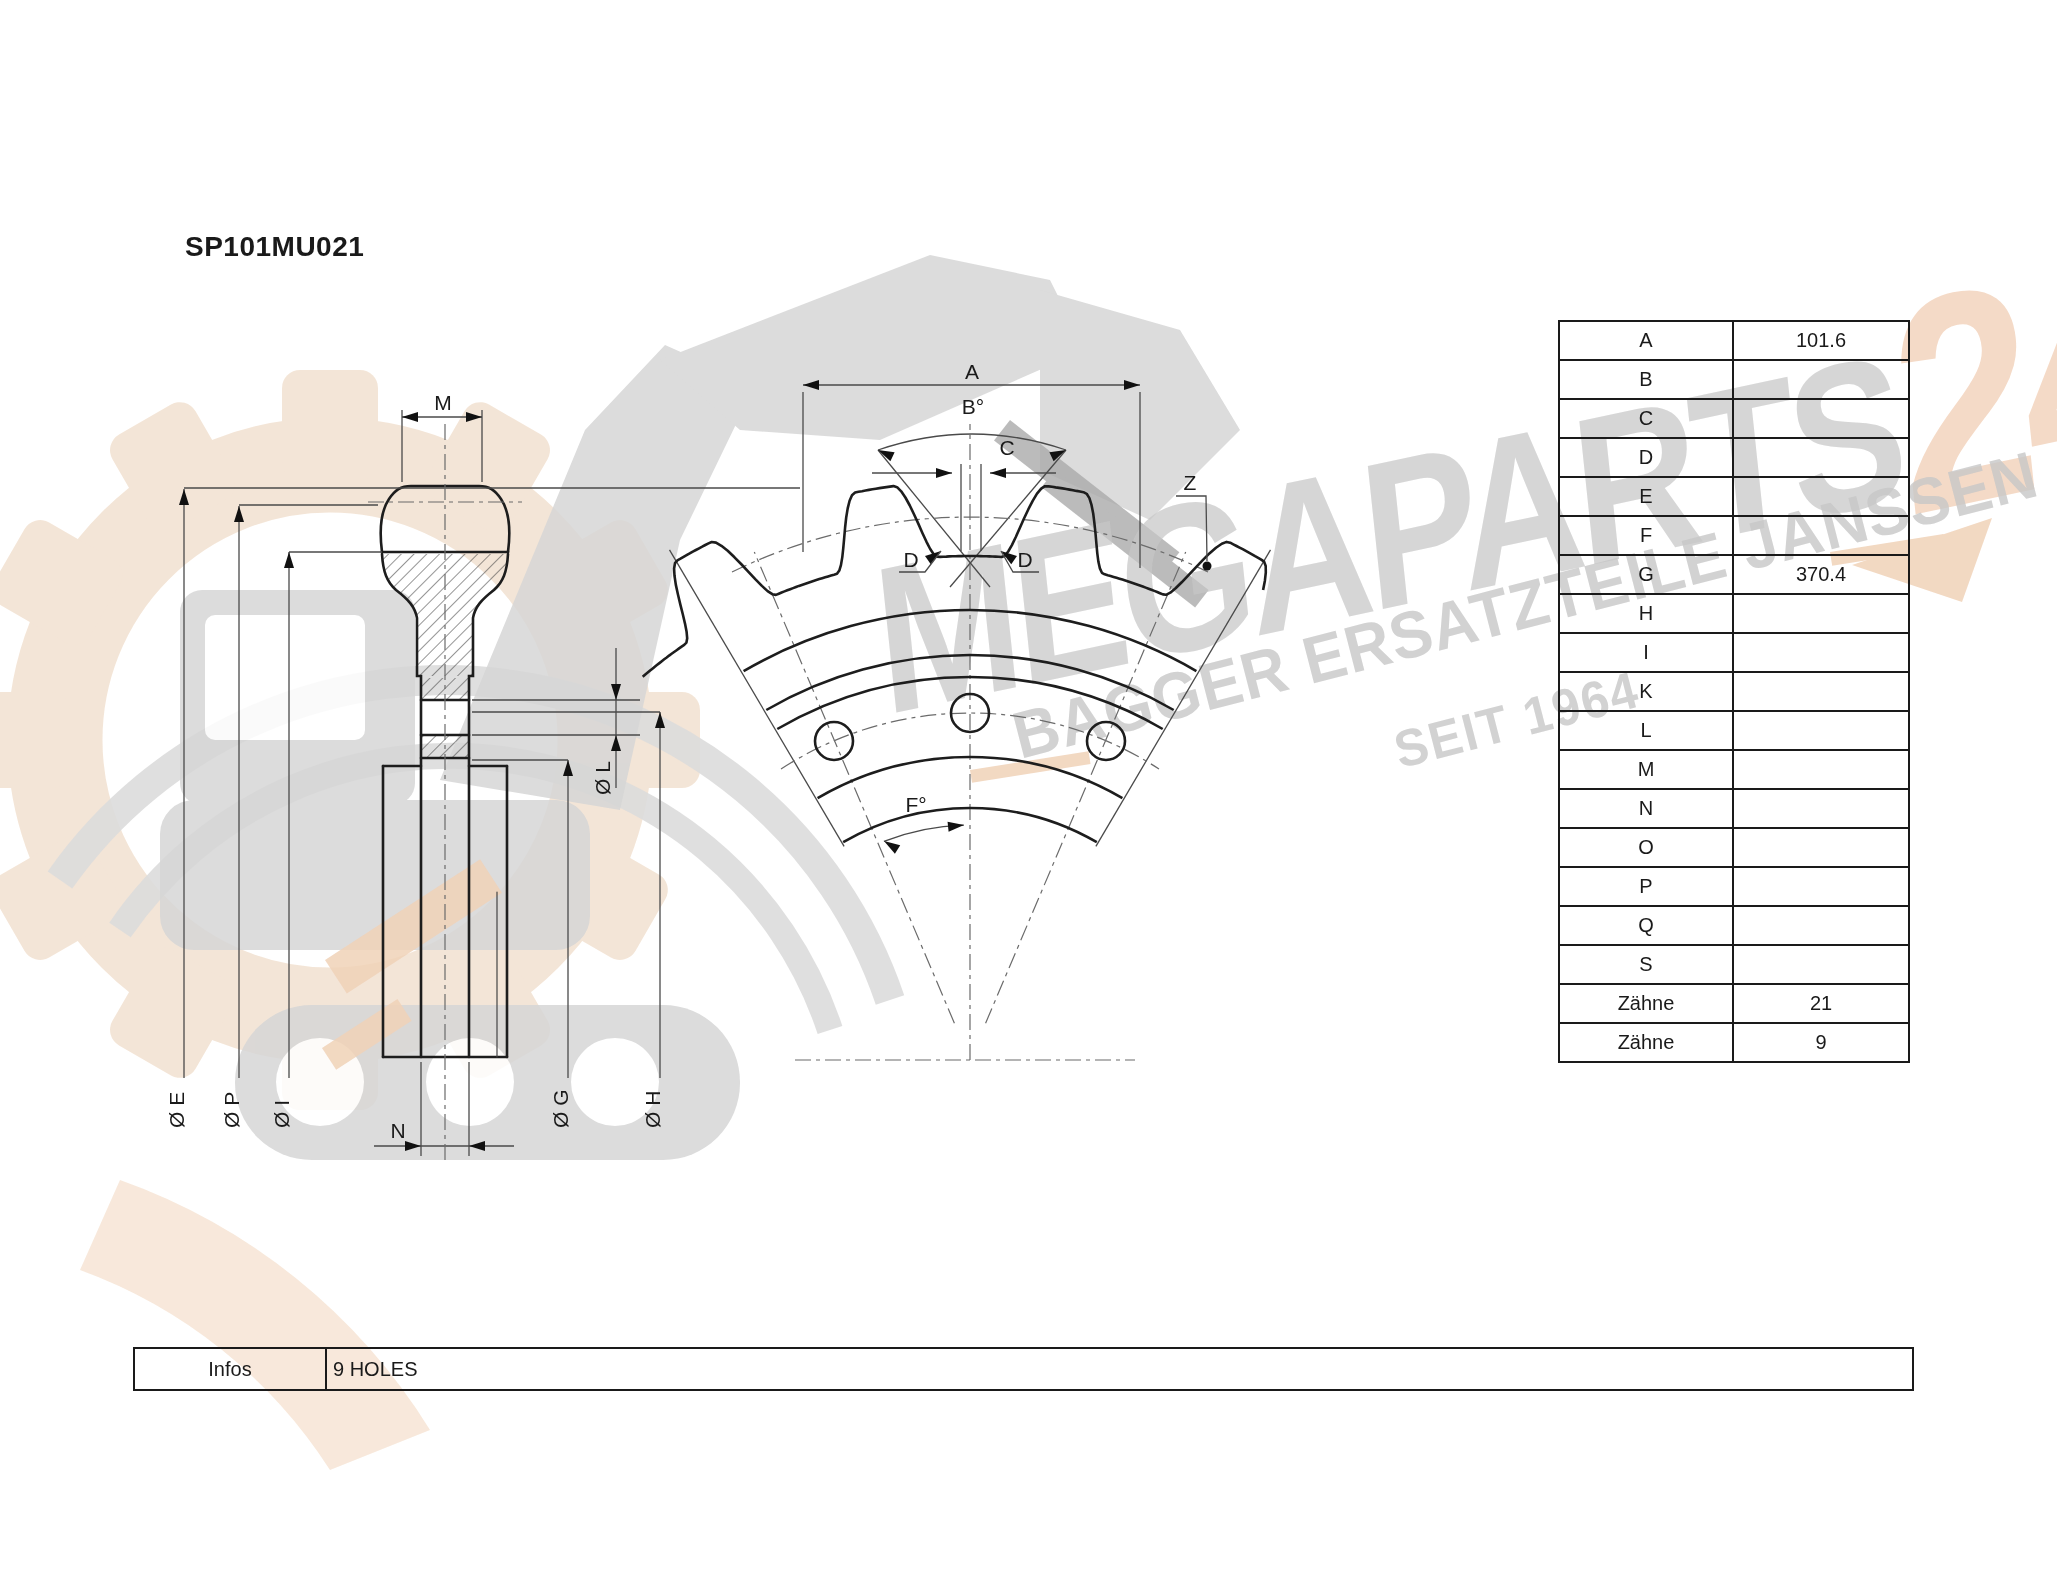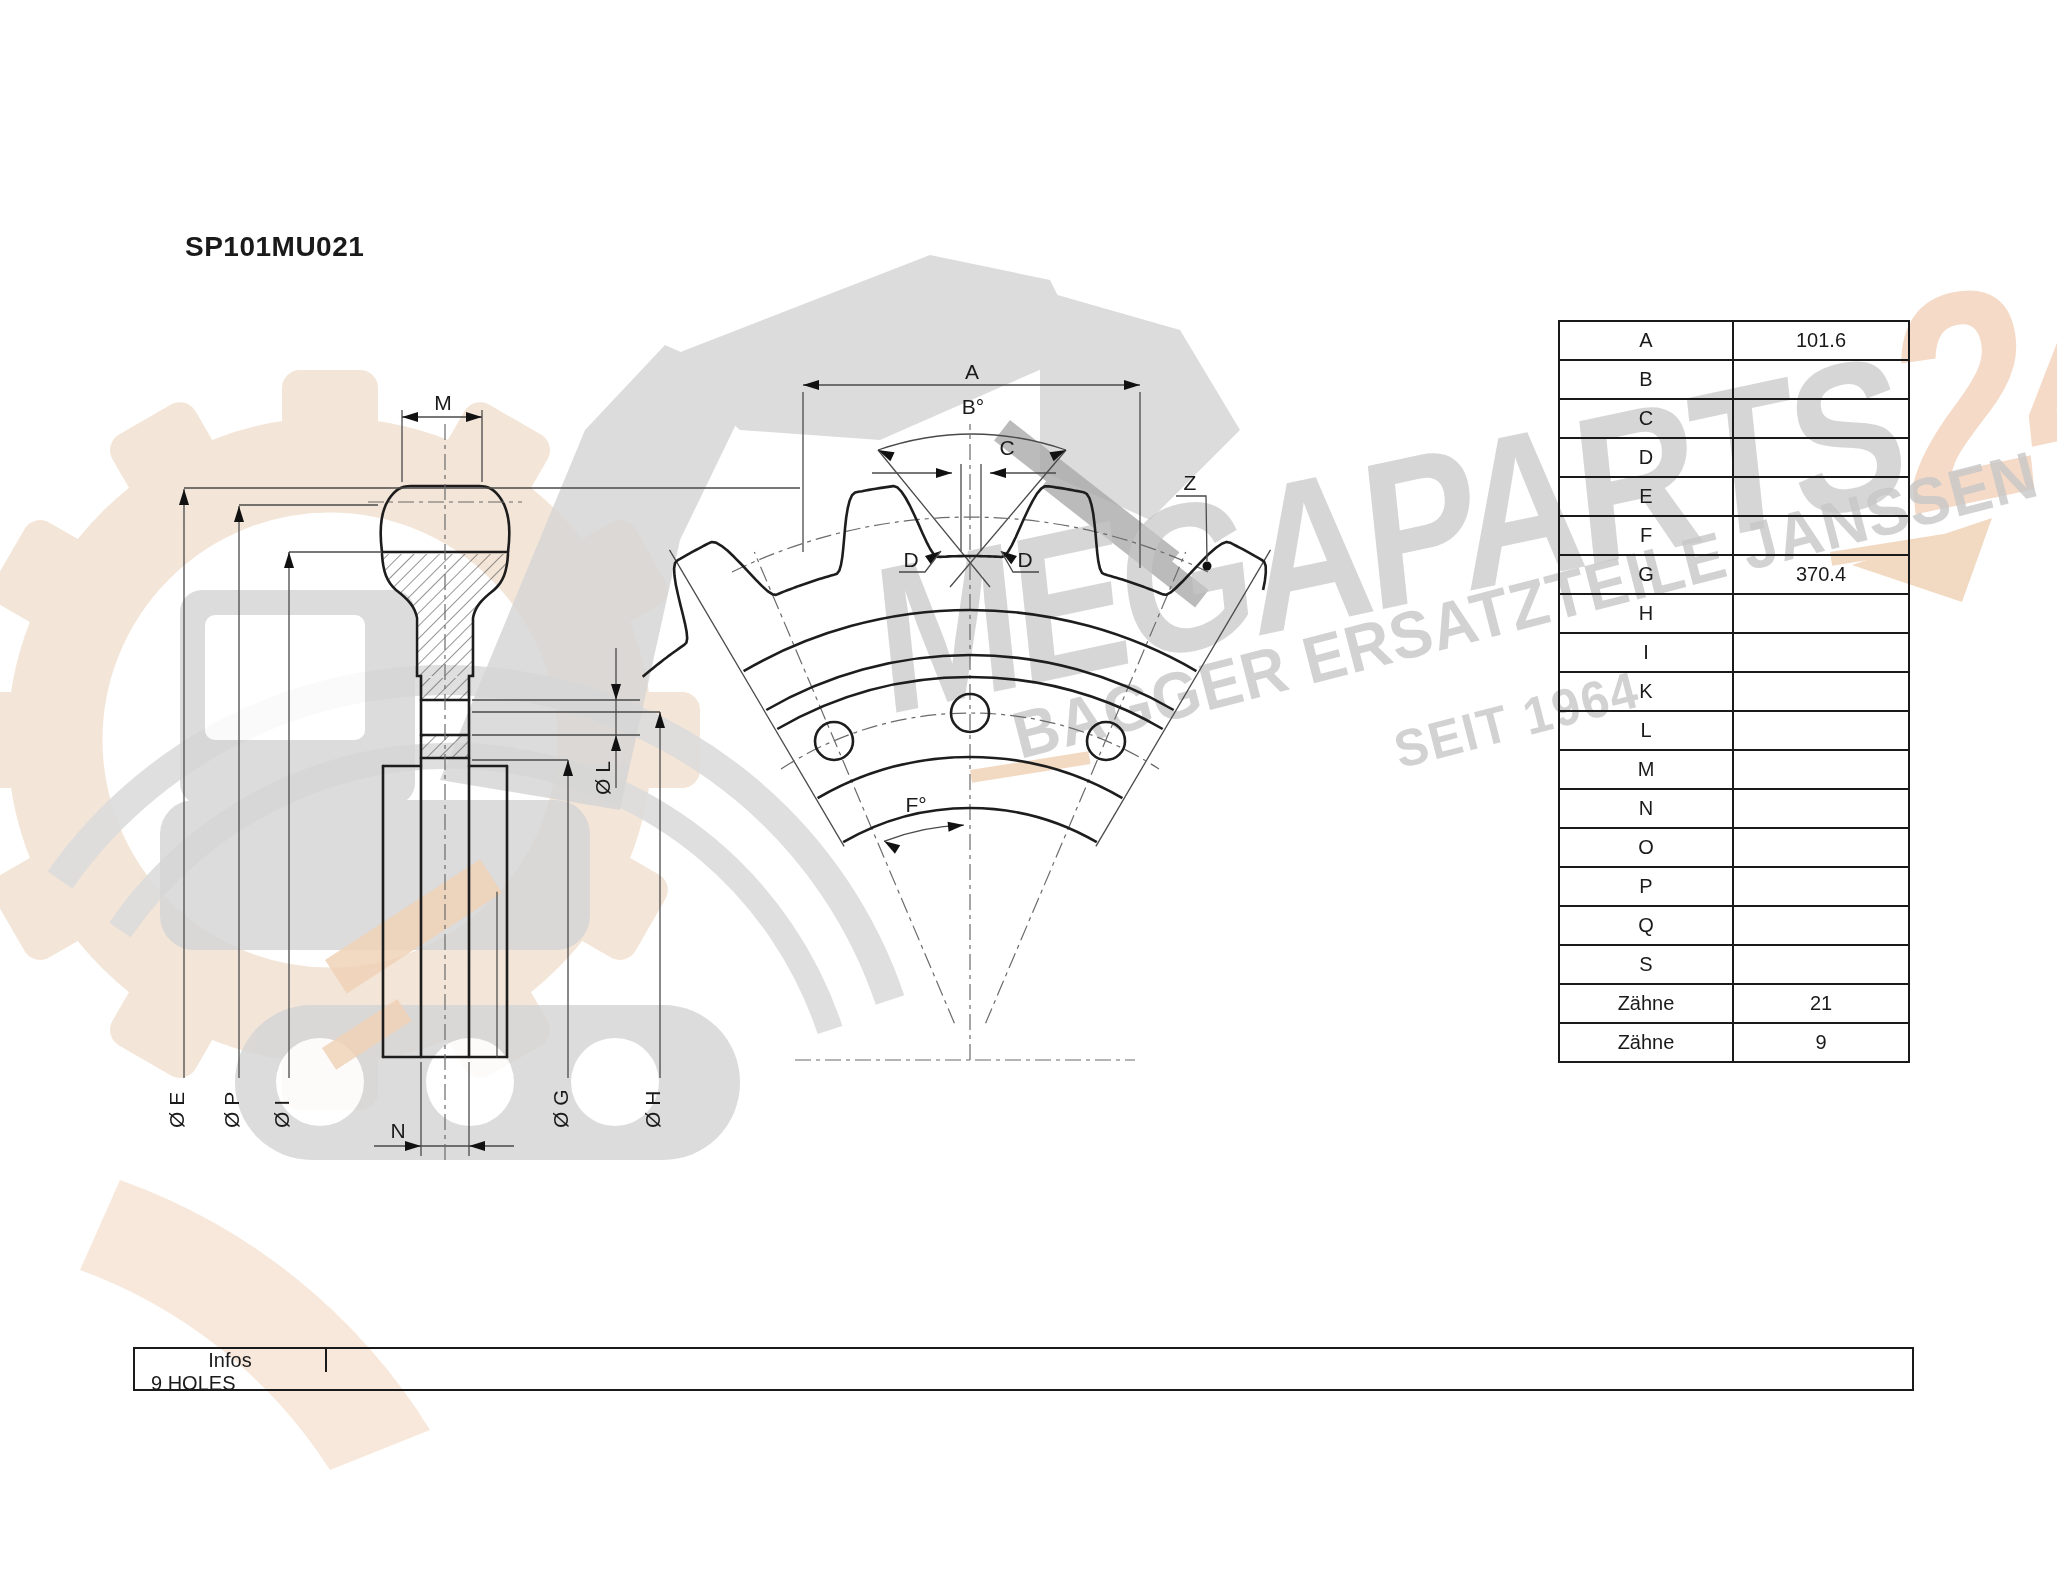--- a/index.html
+++ b/index.html
@@ -21,24 +21,24 @@
   
   #title{left:150px;top:231px;font-size:28px;font-weight:700;letter-spacing:.5px;z-index:3;margin-left:35px;}
   
   #dim-table{left:1558px;top:320px;width:352px;z-index:3;border-collapse:collapse;}
   #dim-table td{border:2px solid #1a1a1a;height:37px;font-size:20px;text-align:center;
                 padding:0;background:transparent;}
   #dim-table td.c1{width:173px;}
   #dim-table td.c2{width:175px;margin-top:41px;}
   
   #info-bar{left:133px;top:1347px;width:1777px;height:40px;border:2px solid #1a1a1a;
-            display:flex;z-index:3;background:transparent;font-size:20px;flex-direction:column;}
+            display:flex;z-index:3;background:transparent;font-size:20px;}
   #info-bar .cell1{width:190px;border-right:2px solid #1a1a1a;display:flex;
                    align-items:center;justify-content:center;}
-  #info-bar .cell2{flex:1;display:flex;align-items:center;padding-left:16px;}
+  #info-bar .cell2{flex:1;display:flex;align-items:center;padding-left:6px;}
 </style>
 </head>
 <body>
 
 <div class="abs" id="wm-layer">
   <svg width="2057" height="1589" viewBox="0 0 2057 1589">
 
     <g id="wm-gear" opacity="0.75">
         <circle cx="330" cy="740" r="275" fill="none" stroke="#f0ddca" stroke-width="95"></circle>
         <rect x="282" y="370" width="96" height="110" rx="18" fill="#f0ddca" transform="rotate(0 330 740)"></rect>

